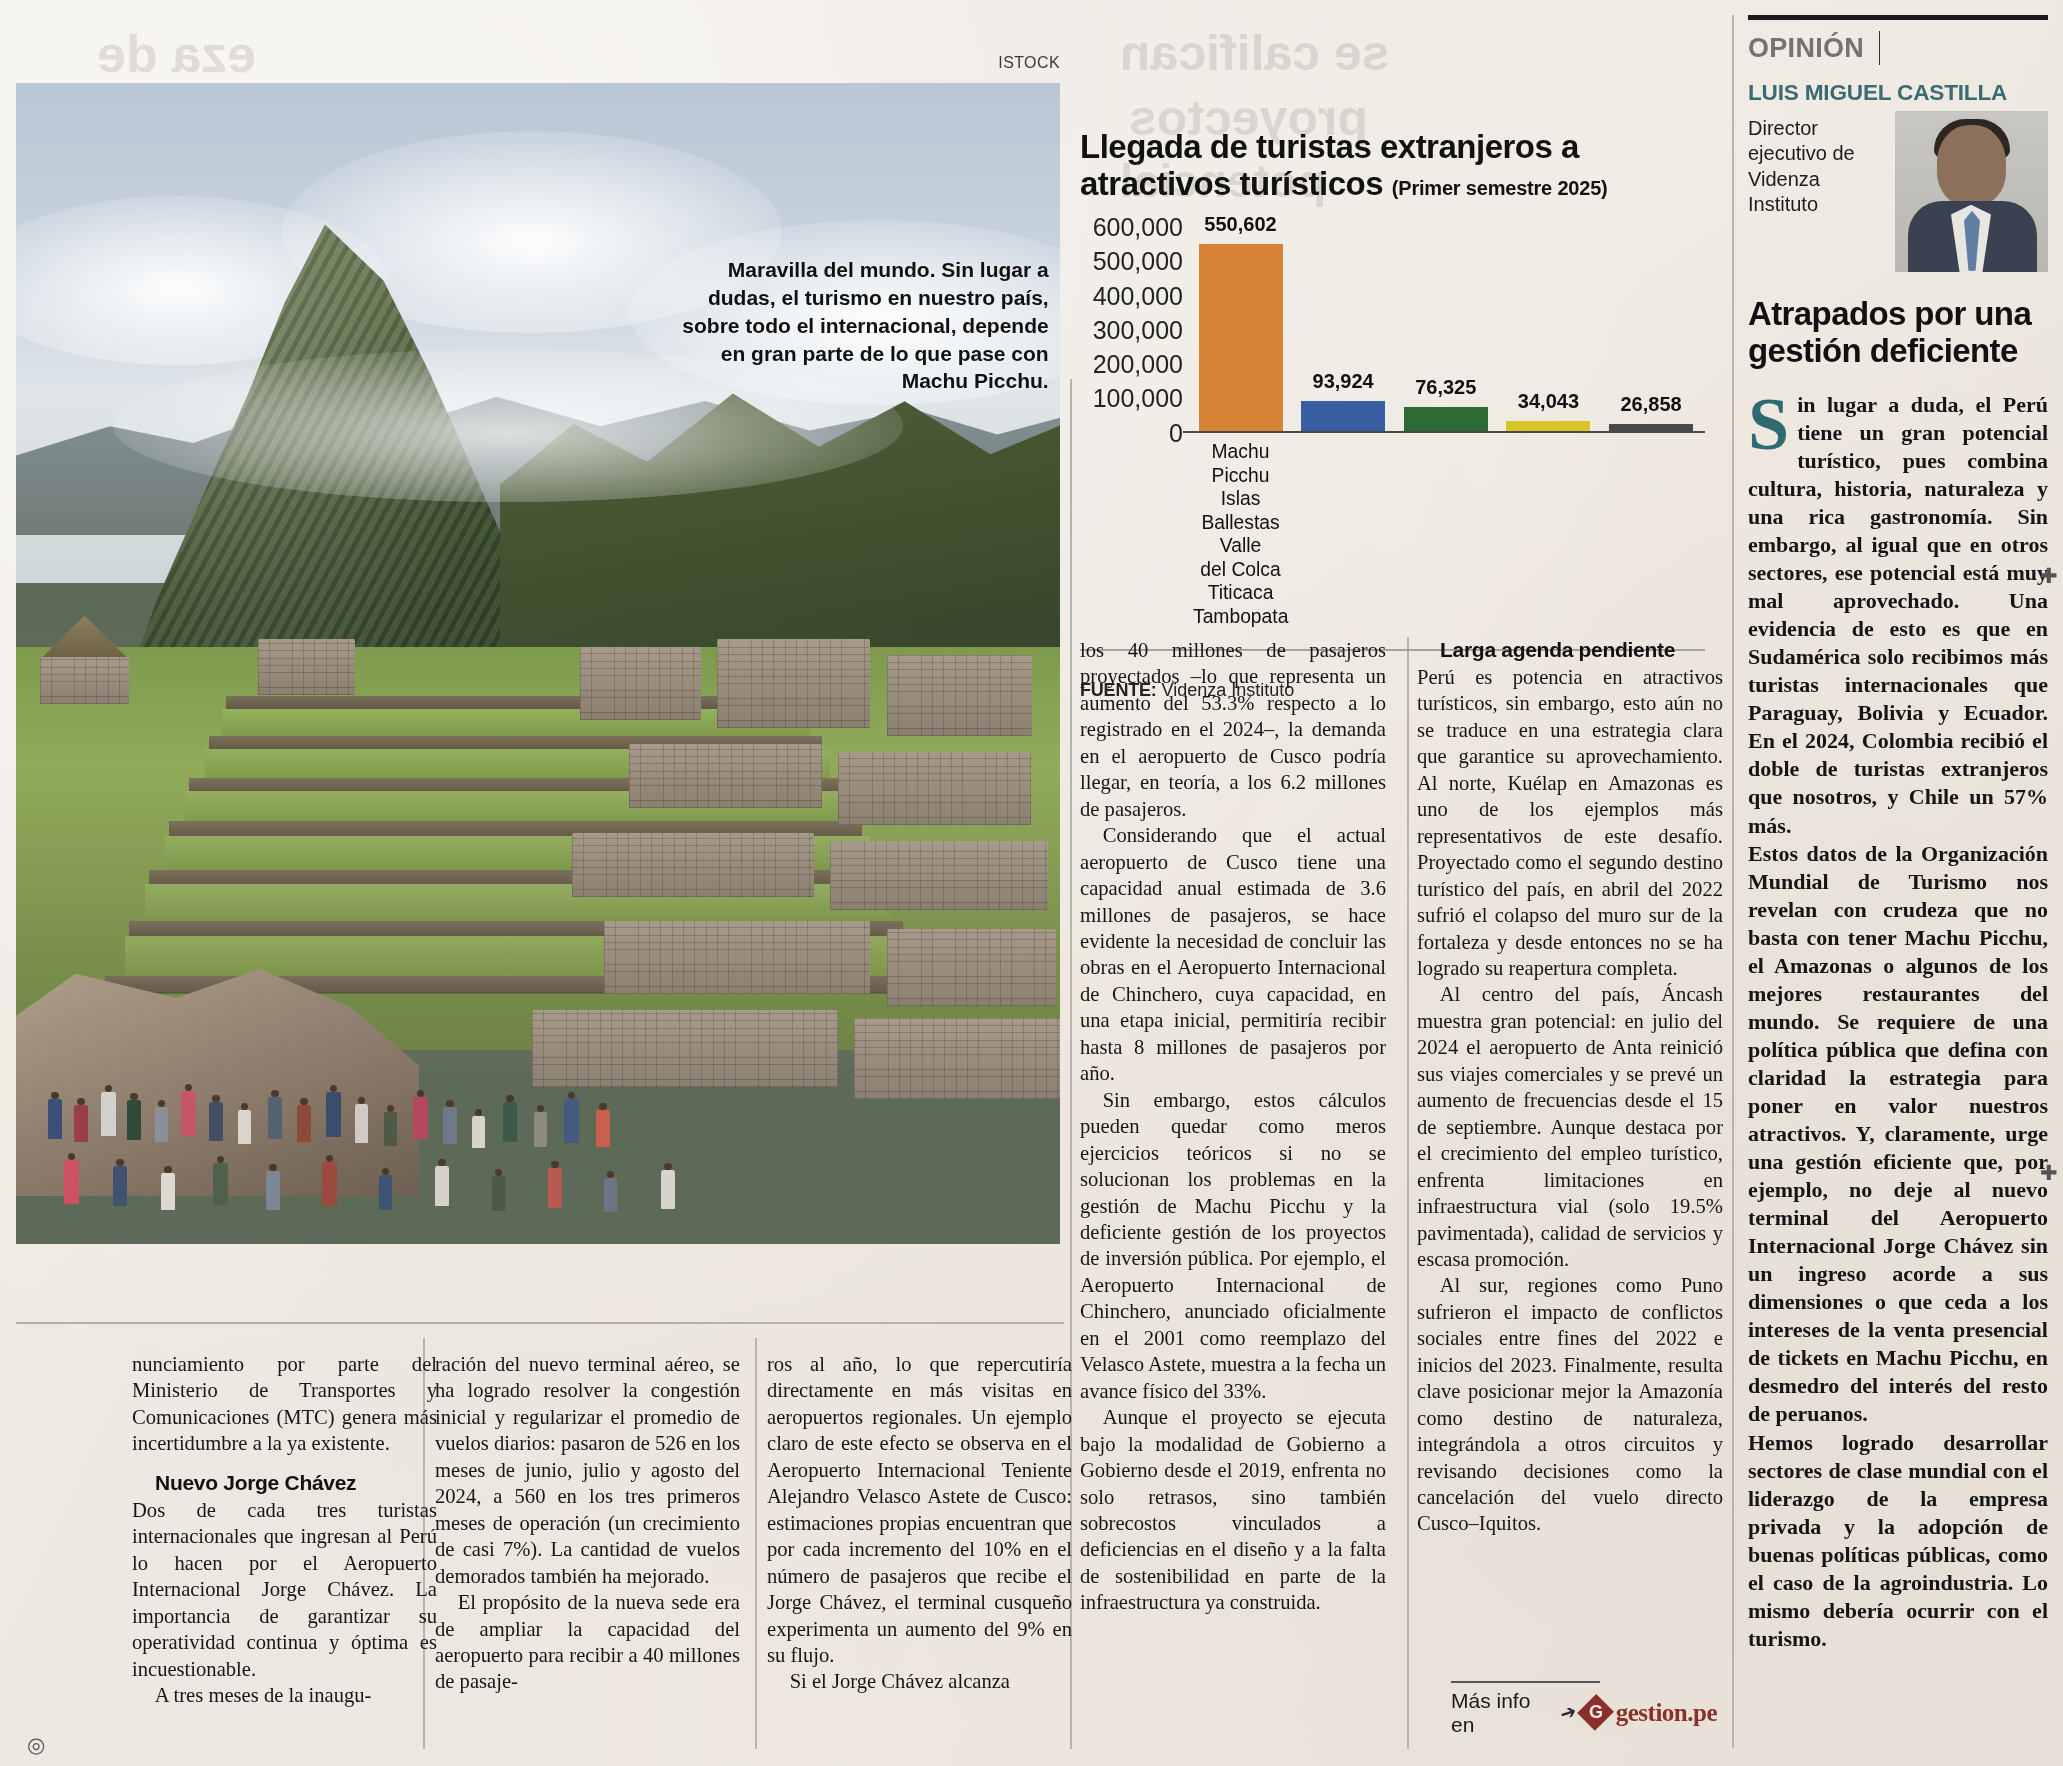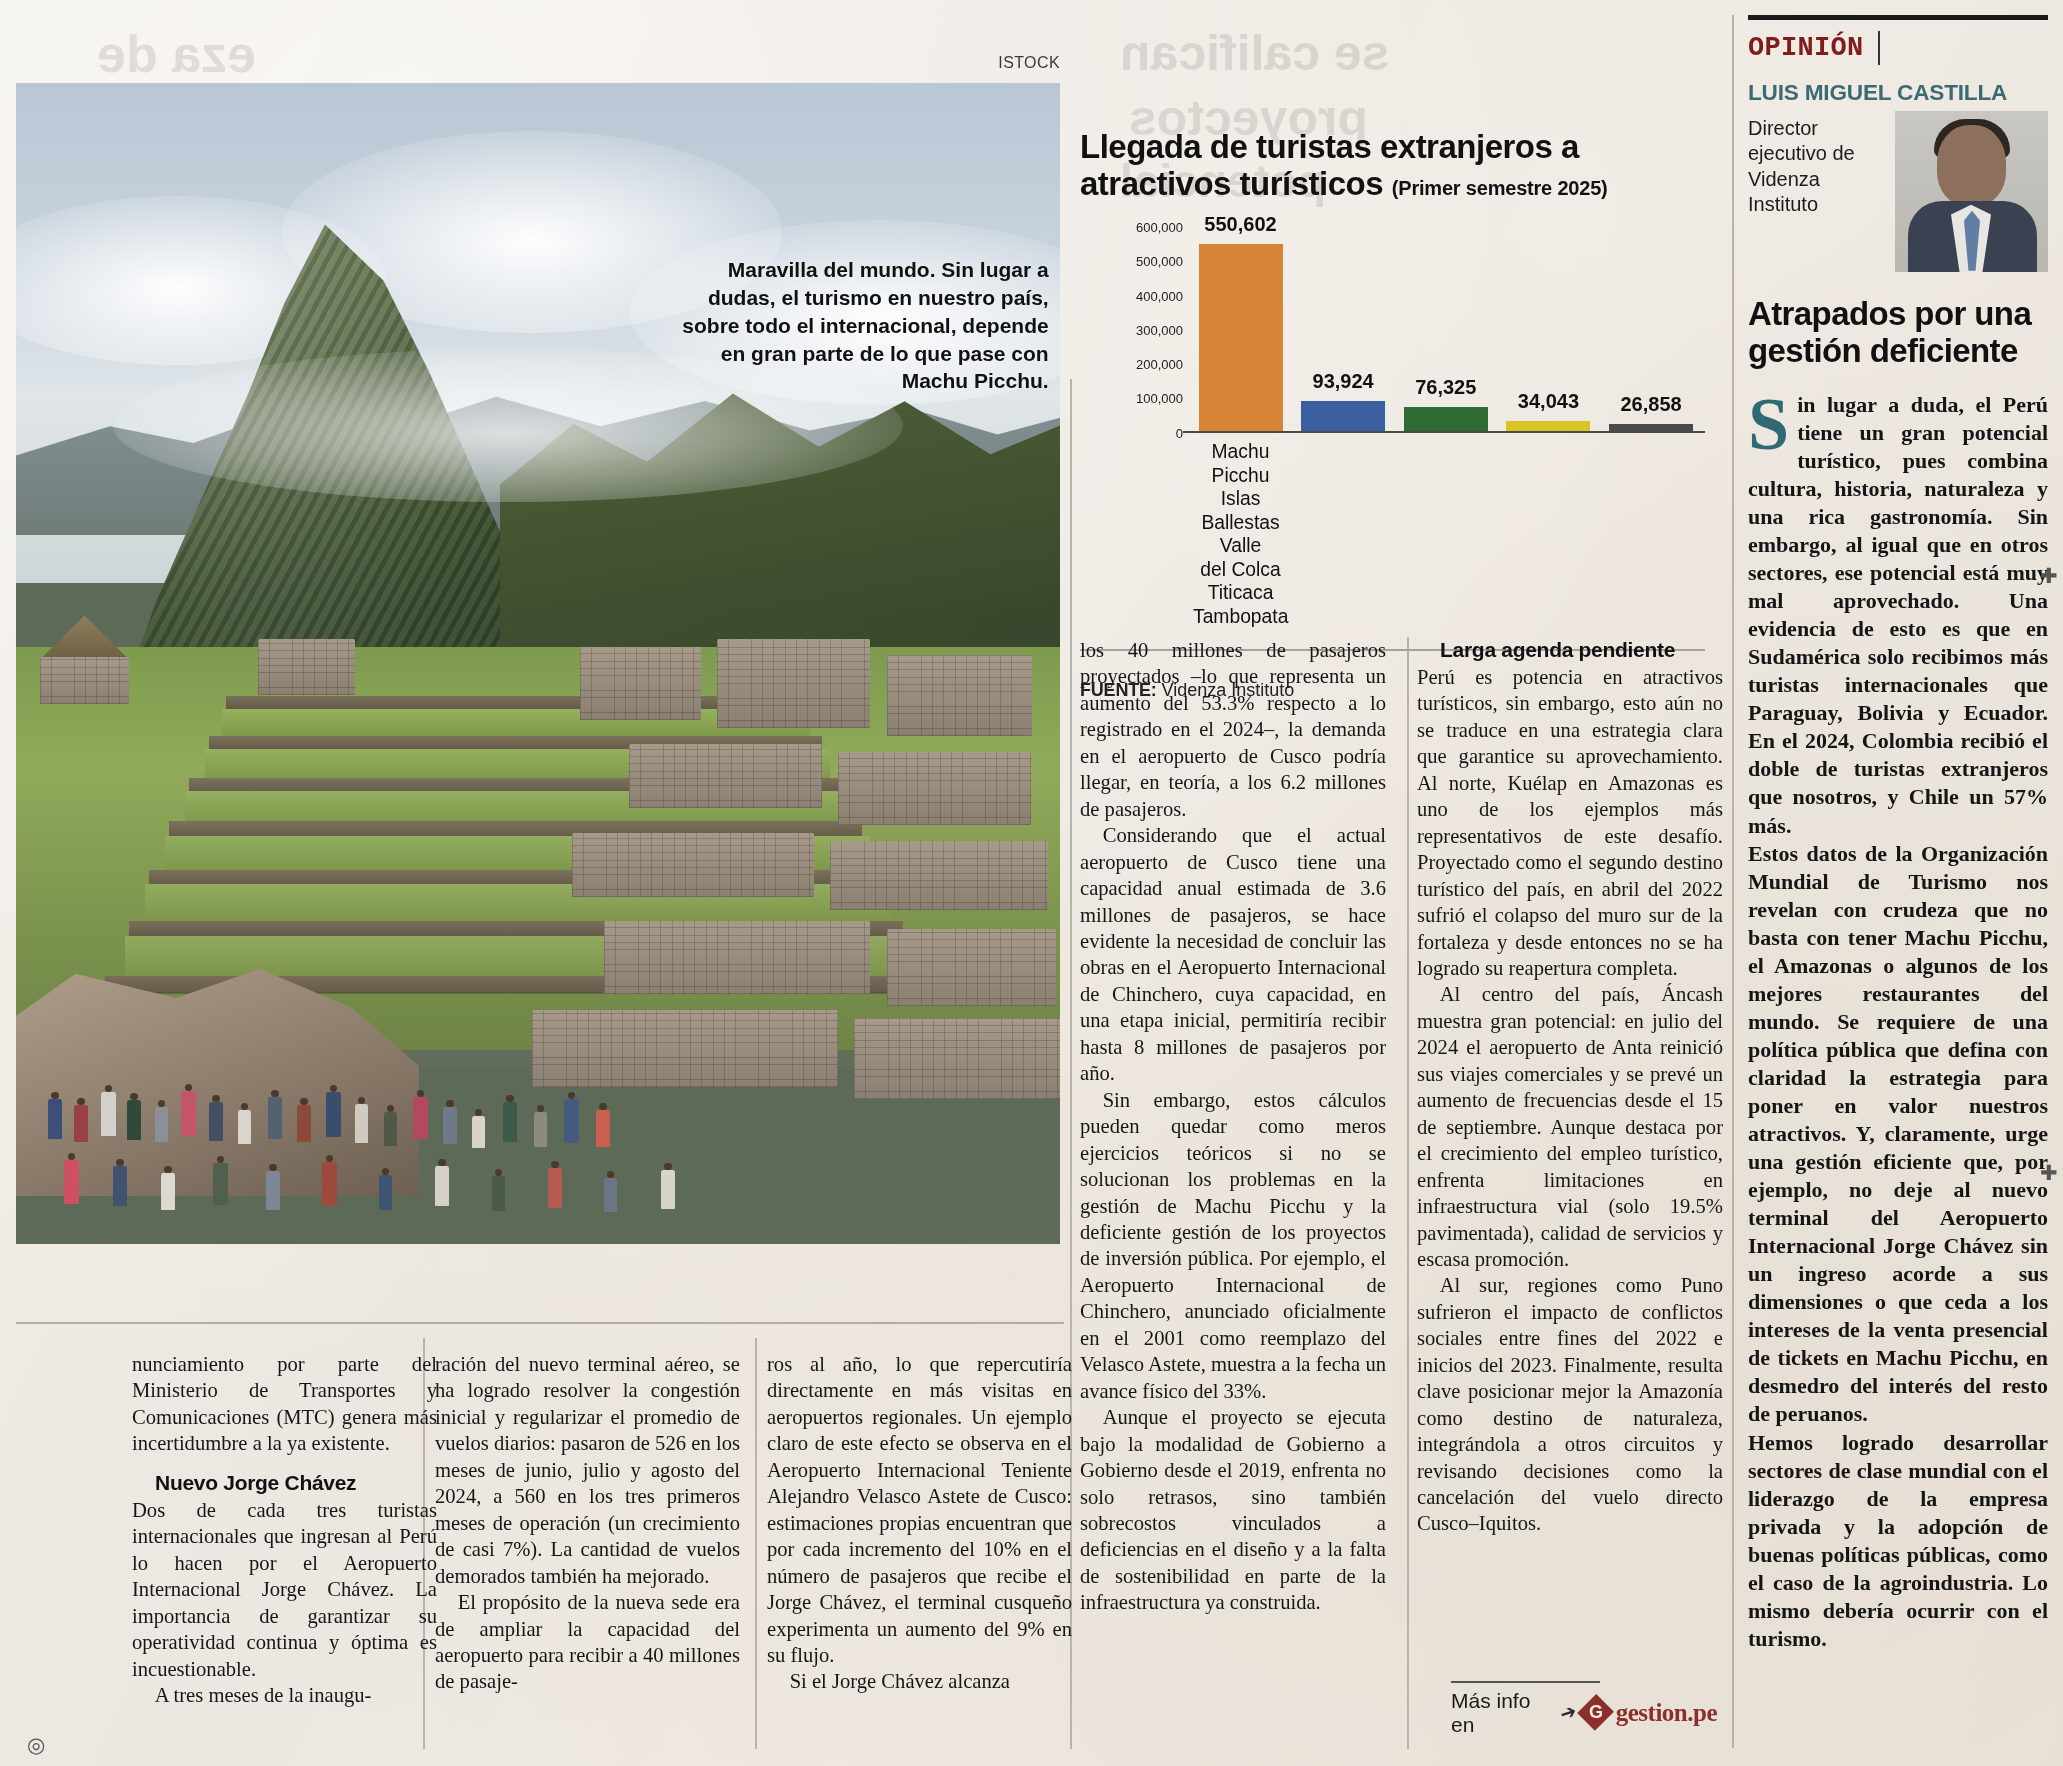--- a/index.html
+++ b/index.html
@@ -141,21 +141,21 @@
   .chart-title .sub {
     font-size: 20px; font-weight: bold; letter-spacing: -0.2px;
   }
   #plot {
     position: relative; margin-top: 24px;
     width: 625px; height: 206px;
   }
   .ytick {
     position: absolute; right: 0; transform: translateY(-50%);
     font-family: "Liberation Sans", sans-serif;
-    font-size: 13px; color: #222; white-space: nowrap;
+    font-size: 25px; color: #222; white-space: nowrap;
   }
   #yaxis { position: absolute; left: 0; top: 0; width: 103px; height: 100%; }
   #bars {
     position: absolute; left: 113px; right: 6.4px; top: 0; bottom: 0;
     display: flex; justify-content: space-between;
   }
   .bar-col { position: relative; width: 95px; height: 100%; display: flex; flex-direction: column; justify-content: flex-end; align-items: center; }
   .bar { width: 84px; }
   .bar-value {
     position: absolute; left: 50%; transform: translateX(-50%);
@@ -210,22 +210,22 @@
   
   #opinion {
     left: 1748px; top: 14.5px; width: 300px; height: 1733px; z-index: 4;
   }
   #opinion-rule-top { height: 5.6px; background: #1a1a1a; width: 300px; }
   #opinion-head {
     display: flex; align-items: center; gap: 14.5px;
     margin-top: 11.3px;
   }
   #opinion-kicker {
-    font-family: Liberation Mono, monospace;
-    font-weight: bold; font-size: 27px; letter-spacing: 0.3px; color: #7f1d1d;
+    font-family: Liberation Sans, sans-serif;
+    font-weight: bold; font-size: 27px; letter-spacing: 0.3px; color: #737373;
   }
   #opinion-divider { width: 1.6px; height: 34px; background: #333; }
   #byline {
     margin-top: 14.5px;
     font-family: "Liberation Sans", sans-serif;
     font-weight: bold; font-size: 22.6px; letter-spacing: -0.2px;
     color: #3b6b72;
   }
   #author-block { position: relative; margin-top: 9.7px; height: 161px; }
   #author-role {

